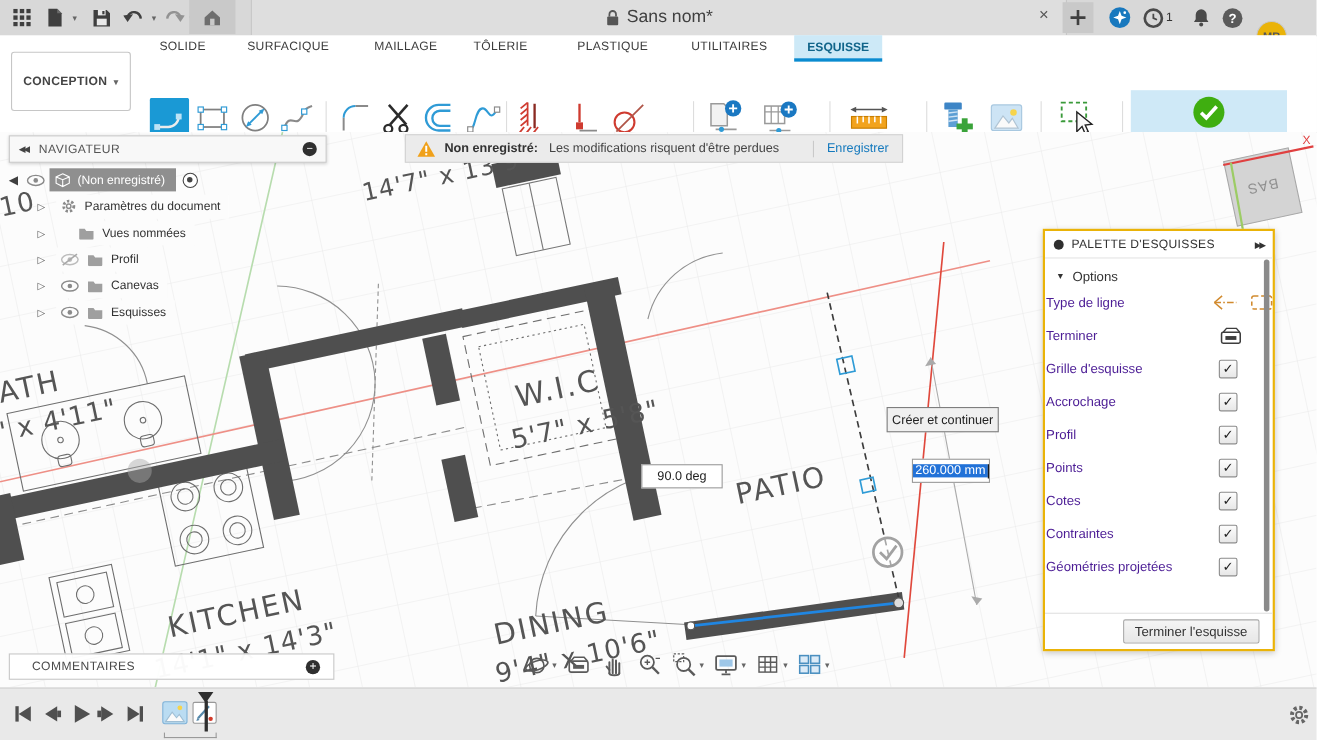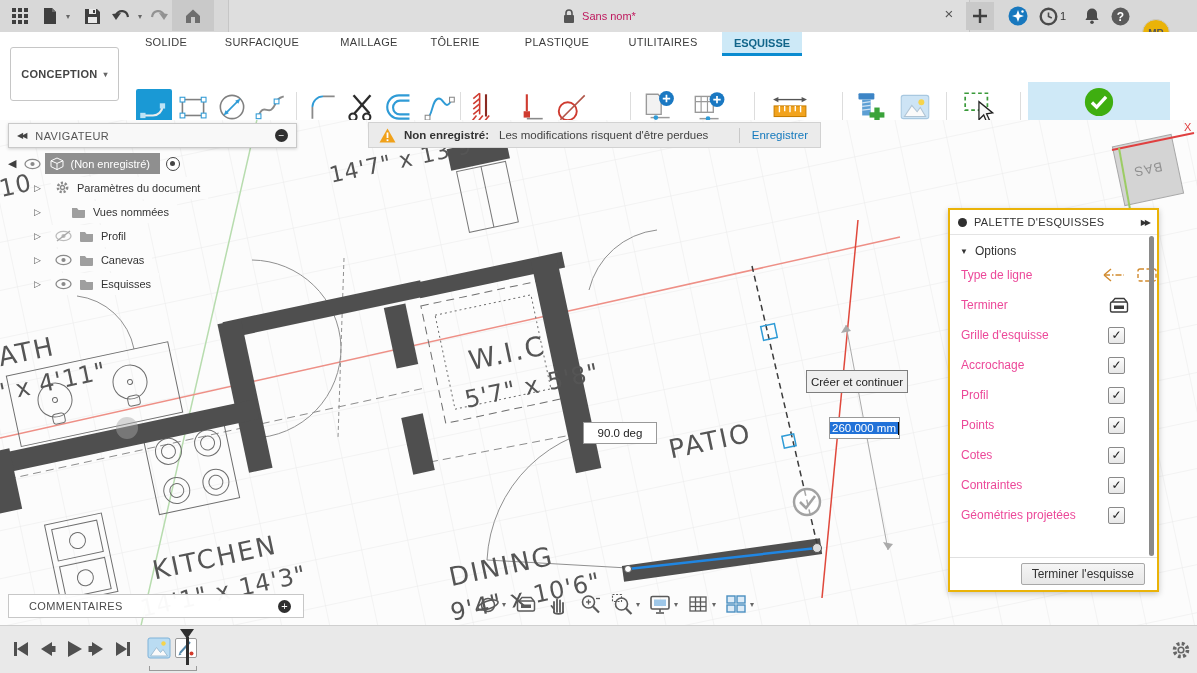--- a/index.html
+++ b/index.html
@@ -3,21 +3,21 @@
 <meta charset="utf-8">
 <style>
   html,body{margin:0;padding:0}
   body{width:1197px;height:673px;position:relative;overflow:hidden;background:#fff;
        font-family:"Liberation Sans",sans-serif;-webkit-font-smoothing:antialiased;}
   
   #titlebar{position:absolute;left:0;top:0;width:1197px;height:32px;background:#d8d8d8;border-bottom:1px solid #c2c2c2}
   .tb-ic{position:absolute;top:6px;width:20px;height:20px;display:flex;align-items:center;justify-content:center}
   .caret{font-size:8px;color:#666}
   #doc-tab{position:absolute;left:228px;top:0;width:740px;height:32px;background:#dedede;border-left:1px solid #c6c6c6;border-right:1px solid #c6c6c6;display:flex;align-items:center;justify-content:center;gap:6px}
-  #doc-tab .ttl{font-size:11px;color:#be185d}
+  #doc-tab .ttl{font-size:16px;color:#404040}
   #tab-close{position:absolute;right:10px;top:5px;font-size:15px;color:#555;width:20px;text-align:center}
   #home-btn{position:absolute;left:172px;top:0;width:42px;height:31px;background:#c9c9c9;display:flex;align-items:center;justify-content:center}
   
   #ribbon{position:absolute;left:0;top:32px;width:1197px;height:88px;background:#fff;border-bottom:1px solid #dcdcdc}
   #conception{position:absolute;left:10px;top:15px;width:107px;height:52px;background:#fff;border:1px solid #c6c6c6;border-radius:3px;display:flex;align-items:center;justify-content:center;font-size:11px;font-weight:bold;color:#444;letter-spacing:.3px}
   .rtab{position:absolute;top:4px;transform:translateX(-50%);font-size:11px;color:#3c3c3c;letter-spacing:.3px;white-space:nowrap}
   #tab-esquisse{position:absolute;left:722px;top:0;width:80px;height:21px;background:#cde9f7;border-bottom:3px solid #0a8bd0;display:flex;align-items:center;justify-content:center;font-size:11px;font-weight:bold;color:#11658a}
   .ti{position:absolute;top:57px;width:36px;height:36px}
   .gdiv{position:absolute;top:60px;width:1px;height:32px;background:#ddd}
   .glabel{position:absolute;top:95px;transform:translateX(-50%);font-size:11px;color:#555;white-space:nowrap}
@@ -49,21 +49,21 @@
   
   #palette{position:absolute;left:948px;top:208px;width:211px;height:384px;background:#fff;border:2px solid #eab308;box-shadow:0 2px 6px rgba(0,0,0,.22);box-sizing:border-box}
   #pal-head{height:24px;border-bottom:1px solid #e4e4e4;display:flex;align-items:center;gap:7px;padding:0 8px}
   #pal-head .dot{width:9px;height:9px;border-radius:50%;background:#2f2f2f}
   #pal-head .ttl{font-size:11px;color:#333;letter-spacing:.3px}
   #pal-head .ff{margin-left:auto;font-size:8px;color:#333;letter-spacing:-2px}
   #pal-options{display:flex;align-items:center;gap:7px;padding:9px 0 2px 10px}
   #pal-options .tri2{font-size:8px;color:#333}
   #pal-options .ttl{font-size:12px;font-weight:normal;color:#333}
   .prow{position:relative;height:30px;display:flex;align-items:center}
-  .prow .lab{font-size:12px;color:#ec4899;margin-left:11px}
+  .prow .lab{font-size:12px;color:#4c1d95;margin-left:1px}
   .pctrl{position:absolute;left:158px;display:flex;align-items:center;gap:8px}
   .cbx{width:15px;height:15px;border:1px solid #8a8a8a;border-radius:2px;background:linear-gradient(#fdfdfd,#e7e7e7);font-size:12px;color:#222;text-align:center;line-height:14px}
   #pal-scroll{position:absolute;right:3px;top:26px;width:5px;height:320px;background:#8a8a8a;border-radius:3px}
   #pal-foot{position:absolute;left:0;bottom:0;width:100%;height:33px;border-top:1px solid #e0e0e0;box-sizing:border-box}
   #pal-btn{position:absolute;right:12px;top:5px;padding:3px 10px;font-size:12px;color:#333;background:linear-gradient(#f5f5f5,#e7e7e7);border:1px solid #a8a8a8;border-radius:2px}
   
   .cin{position:absolute;background:#fff;border:1px solid #9a9a9a;box-sizing:border-box;font-size:11.5px;color:#222;display:flex;align-items:center;justify-content:center}
   #len-input .sel{background:#2272d8;color:#fff;padding:0 2px}
   #tooltip{position:absolute;background:#f0f0f0;border:1px solid #7e7e7e;font-size:11.5px;color:#222;display:flex;align-items:center;justify-content:center}
   #comments{position:absolute;left:8px;top:594px;width:296px;height:24px;background:rgba(255,255,255,.97);border:1px solid #c7c7c7;box-sizing:border-box;display:flex;align-items:center}

